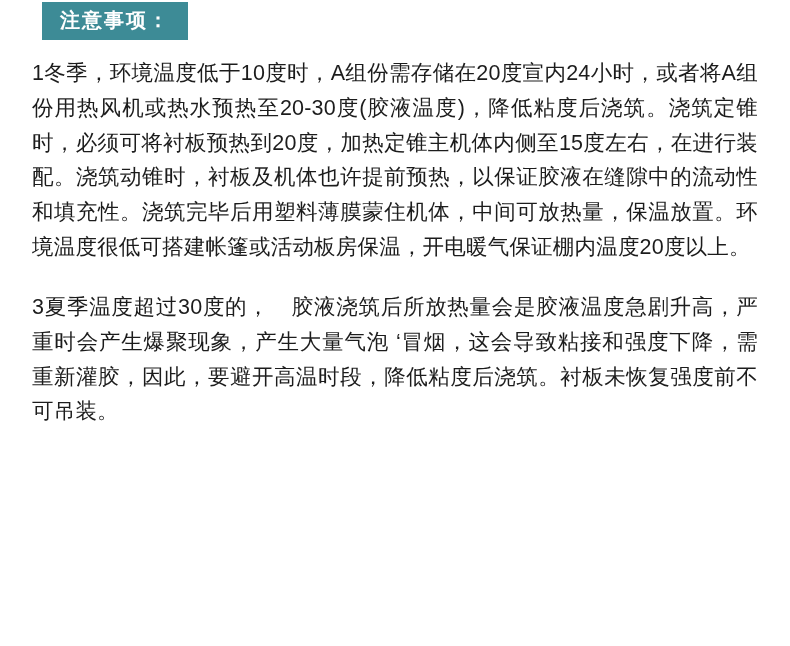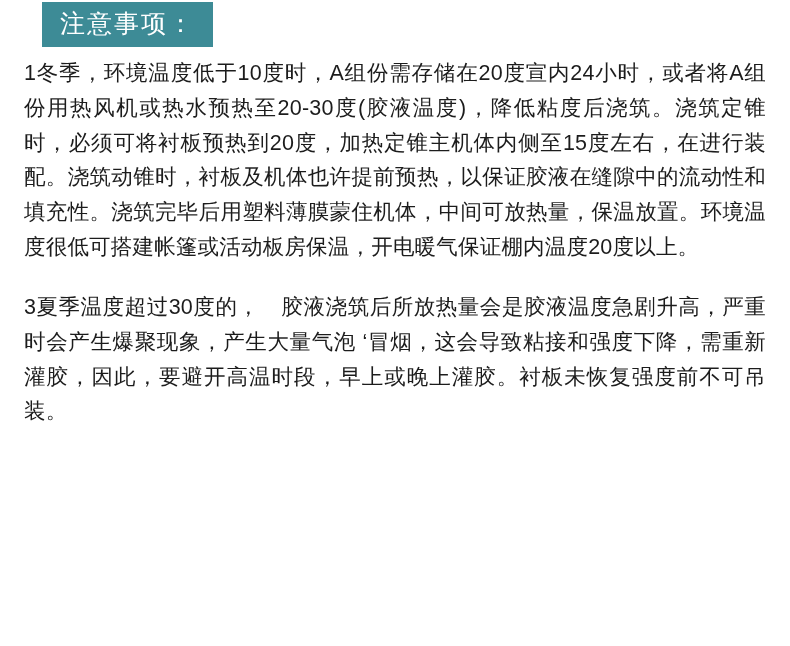--- a/index.html
+++ b/index.html
@@ -20,54 +20,54 @@
     height: 646px;
     box-sizing: border-box;
     padding: 0 20px;
   }
   .title-bar {
     margin: 0 0 0 22px;
     padding: 4px 18px 6px 18px;
     background: #3d8b96;
     display: inline-block;
     color: #ffffff;
-    font-size: 25px;
-    font-weight: normal;
+    font-size: 20px;
+    font-weight: bold;
     letter-spacing: 2px;
     line-height: 1.4;
   }
   .title-wrap {
     padding-top: 2px;
     height: 42px;
     box-sizing: border-box;
   }
   .body-text {
     font-size: 21.5px;
     line-height: 1.62;
     color: #1c1c1c;
     letter-spacing: 0.2px;
     text-align: justify;
     text-justify: inter-ideograph;
   }
   .para {
-    margin: 4px;
+    margin: 12px;
     padding: 0;
   }
   .para + .para {
     margin-top: 25px;
   }
   .p1 { margin-top: 14px; }
 </style>
 </head>
 <body>
 
 <div class="page">
 
   <div class="title-wrap">
     <span class="title-bar">注意事项：</span>
   </div>
 
   <div class="body-text">
     <p class="para p1">1冬季，环境温度低于10度时，A组份需存储在20度宣内24小时，或者将A组份用热风机或热水预热至20-30度(胶液温度)，降低粘度后浇筑。浇筑定锥时，必须可将衬板预热到20度，加热定锥主机体内侧至15度左右，在进行装配。浇筑动锥时，衬板及机体也许提前预热，以保证胶液在缝隙中的流动性和填充性。浇筑完毕后用塑料薄膜蒙住机体，中间可放热量，保温放置。环境温度很低可搭建帐篷或活动板房保温，开电暖气保证棚内温度20度以上。</p>
-    <p class="para">3夏季温度超过30度的，　胶液浇筑后所放热量会是胶液温度急剧升高，严重时会产生爆聚现象，产生大量气泡 ‘冒烟，这会导致粘接和强度下降，需重新灌胶，因此，要避开高温时段，早上或晚上灌胶。衬板未恢复强度前不可吊装。</p>
+    <p class="para">3夏季温度超过30度的，　胶液浇筑后所放热量会是胶液温度急剧升高，严重时会产生爆聚现象，产生大量气泡 ‘冒烟，这会导致粘接和强度下降，需重新灌胶，因此，要避开高温时段，降低粘度后浇筑。衬板未恢复强度前不可吊装。</p>
   </div>
 
 </div>
 
 </body></html>

